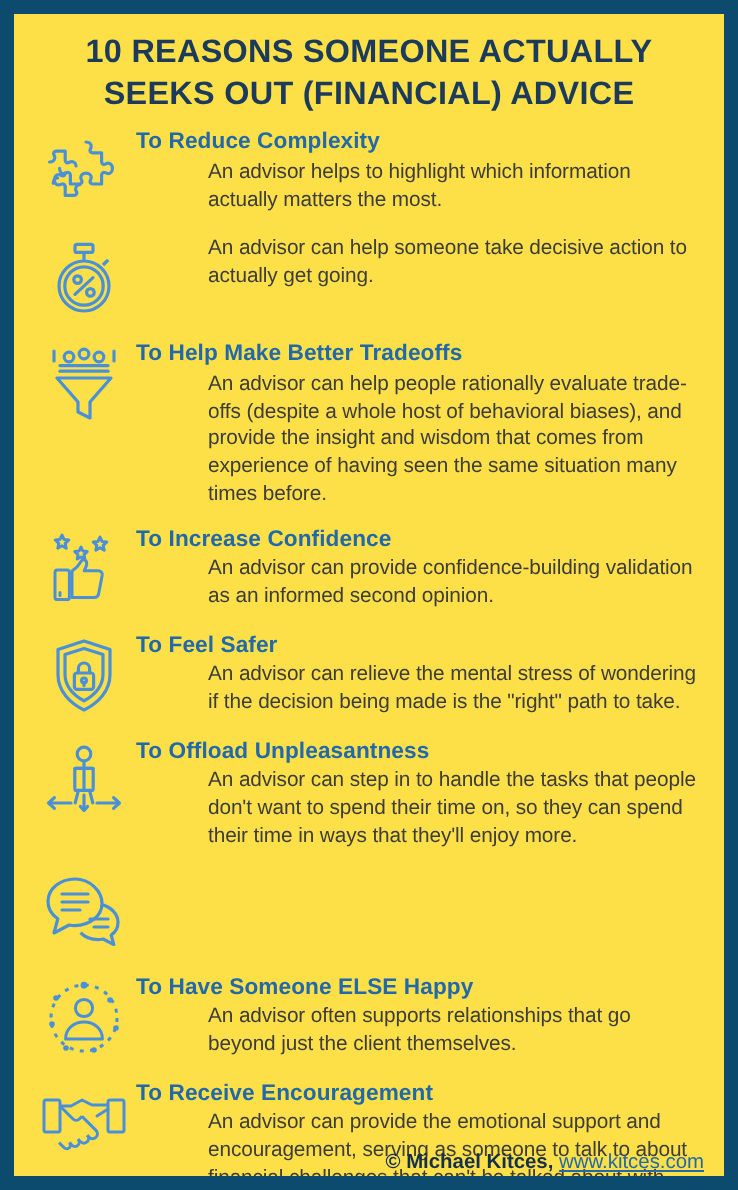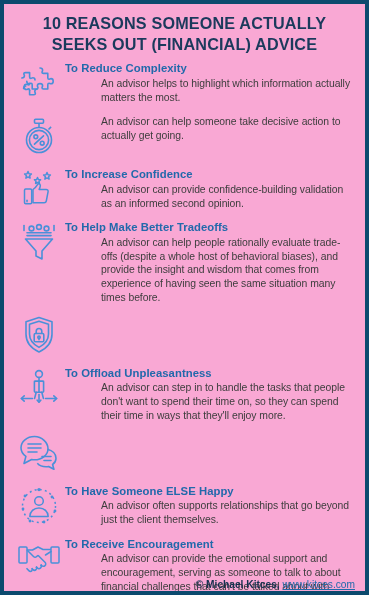--- a/index.html
+++ b/index.html
@@ -11,22 +11,22 @@
   }
 
   body {
     font-family: "Liberation Sans", sans-serif;
     background: #ffffff;
   }
 
   .infographic {
     width: 369px;
     height: 595px;
-    background: #f9a8d4;
-    border: 4px solid #0c4a6e;
+    background: #fde047;
+    border: 7px solid #0c4a6e;
     padding: 0;
     position: relative;
     overflow: hidden;
   }
 
   .title-block {
     padding: 9px 14px 4px 14px;
     text-align: center;
   }
 
@@ -147,64 +147,68 @@
           <path d="M22.5 18.8l-9 8.4" stroke-linecap="round"></path>
         </svg>
       </div>
       <div class="reason-body">
         <div class="reason-desc">An advisor can help someone take decisive action to actually get going.</div>
       </div>
     </div>
 
     <div class="reason">
       <div class="reason-icon">
-        <svg width="40" height="38" viewBox="0 0 40 38" fill="none" stroke="#4a90d9" stroke-width="1.5">
-          <path d="M9 1.5l1 2.2 2.4.3-1.8 1.7.5 2.4L9 6.9 6.9 8.1l.5-2.4-1.8-1.7 2.4-.3z" stroke-linejoin="round"></path>
-          <path d="M28 2.5l1 2.2 2.4.3-1.8 1.7.5 2.4L28 7.9l-2.1 1.2.5-2.4-1.8-1.7 2.4-.3z" stroke-linejoin="round"></path>
-          <path d="M18.5 7.5l.9 2 2.2.3-1.6 1.5.4 2.2-1.9-1-1.9 1 .4-2.2-1.6-1.5 2.2-.3z" stroke-linejoin="round"></path>
-          <path d="M14 19.5c1.5-1 3.5-3 4.5-4.8.6-1.1 1.9-1.1 2.5-.3.5.8.4 2-.1 3.2-.4 1-.8 1.8-.8 1.8h7c1.3 0 2.2 1 2 2.2l-1.8 9.4c-.2 1.1-1.1 1.8-2.2 1.8H14z" stroke-linejoin="round"></path>
-          <rect x="5.5" y="19" width="7.2" height="14.8" rx="1.2"></rect>
-          <path d="M8 30.2v1.6" stroke-linecap="round"></path>
-        </svg>
-      </div>
-      <div class="reason-body">
-        <div class="reason-title">To Increase Confidence</div>
-        <div class="reason-desc">An advisor can provide confidence-building validation as an informed second opinion.</div>
-      </div>
-    </div>
-
-    <div class="reason">
-      <div class="reason-icon">
         <svg width="38" height="38" viewBox="0 0 38 38" fill="none" stroke="#4a90d9" stroke-width="1.6">
           <path d="M4 2.5v5" stroke-linecap="round"></path>
           <circle cx="11.5" cy="5.5" r="2.4"></circle>
           <circle cx="19" cy="4" r="2.4"></circle>
           <circle cx="26.5" cy="5.5" r="2.4"></circle>
           <path d="M34 2.5v5" stroke-linecap="round"></path>
           <path d="M7 9.8h24" stroke-linecap="round"></path>
           <path d="M7 12.6h24" stroke-linecap="round"></path>
           <path d="M5.5 16h27l-10.5 12v8l-6-3v-5z" stroke-linejoin="round"></path>
         </svg>
       </div>
       <div class="reason-body">
         <div class="reason-title">To Help Make Better Tradeoffs</div>
         <div class="reason-desc">An advisor can help people rationally evaluate trade-offs (despite a whole host of behavioral biases), and provide the insight and wisdom that comes from experience of having seen the same situation many times before.</div>
       </div>
     </div>
 
     <div class="reason">
       <div class="reason-icon">
+        <svg width="40" height="38" viewBox="0 0 40 38" fill="none" stroke="#4a90d9" stroke-width="1.5">
+          <path d="M9 1.5l1 2.2 2.4.3-1.8 1.7.5 2.4L9 6.9 6.9 8.1l.5-2.4-1.8-1.7 2.4-.3z" stroke-linejoin="round"></path>
+          <path d="M28 2.5l1 2.2 2.4.3-1.8 1.7.5 2.4L28 7.9l-2.1 1.2.5-2.4-1.8-1.7 2.4-.3z" stroke-linejoin="round"></path>
+          <path d="M18.5 7.5l.9 2 2.2.3-1.6 1.5.4 2.2-1.9-1-1.9 1 .4-2.2-1.6-1.5 2.2-.3z" stroke-linejoin="round"></path>
+          <path d="M14 19.5c1.5-1 3.5-3 4.5-4.8.6-1.1 1.9-1.1 2.5-.3.5.8.4 2-.1 3.2-.4 1-.8 1.8-.8 1.8h7c1.3 0 2.2 1 2 2.2l-1.8 9.4c-.2 1.1-1.1 1.8-2.2 1.8H14z" stroke-linejoin="round"></path>
+          <rect x="5.5" y="19" width="7.2" height="14.8" rx="1.2"></rect>
+          <path d="M8 30.2v1.6" stroke-linecap="round"></path>
+        </svg>
+      </div>
+      <div class="reason-body">
+        <div class="reason-title">To Increase Confidence</div>
+        <div class="reason-desc">An advisor can provide confidence-building validation as an informed second opinion.</div>
+      </div>
+    </div>
+
+    <div class="reason">
+      <div class="reason-icon">
         <svg width="34" height="38" viewBox="0 0 34 38" fill="none" stroke="#4a90d9" stroke-width="1.6">
           <path d="M17 1.5l13 4.3v12.4c0 8.4-6.1 14.5-13 17.8-6.9-3.3-13-9.4-13-17.8V5.8z" stroke-linejoin="round"></path>
           <path d="M17 5.2l9.5 3.1v9.8c0 6.2-4.5 10.8-9.5 13.3-5-2.5-9.5-7.1-9.5-13.3V8.3z" stroke-linejoin="round"></path>
           <rect x="12.2" y="17.5" width="9.6" height="8.2" rx="1.3"></rect>
           <path d="M14.2 17.5v-2.2a2.8 2.8 0 015.6 0v2.2"></path>
           <circle cx="17" cy="21.2" r="1.2"></circle>
           <path d="M17 22.2v1.6" stroke-linecap="round"></path>
         </svg>
+      </div>
+      <div class="reason-body">
+        <div class="reason-title">To Feel Safer</div>
+        <div class="reason-desc">An advisor can relieve the mental stress of wondering if the decision being made is the "right" path to take.</div>
       </div>
     </div>
 
     <div class="reason">
       <div class="reason-icon">
         <svg width="42" height="38" viewBox="0 0 42 38" fill="none" stroke="#4a90d9" stroke-width="1.6">
           <circle cx="21" cy="5" r="3.4"></circle>
           <path d="M21 8.8v14.5" stroke-linecap="round"></path>
           <path d="M16.4 12.2h9.2" stroke-linecap="round"></path>
           <rect x="16.4" y="12.2" width="9.2" height="11" rx="1"></rect>

